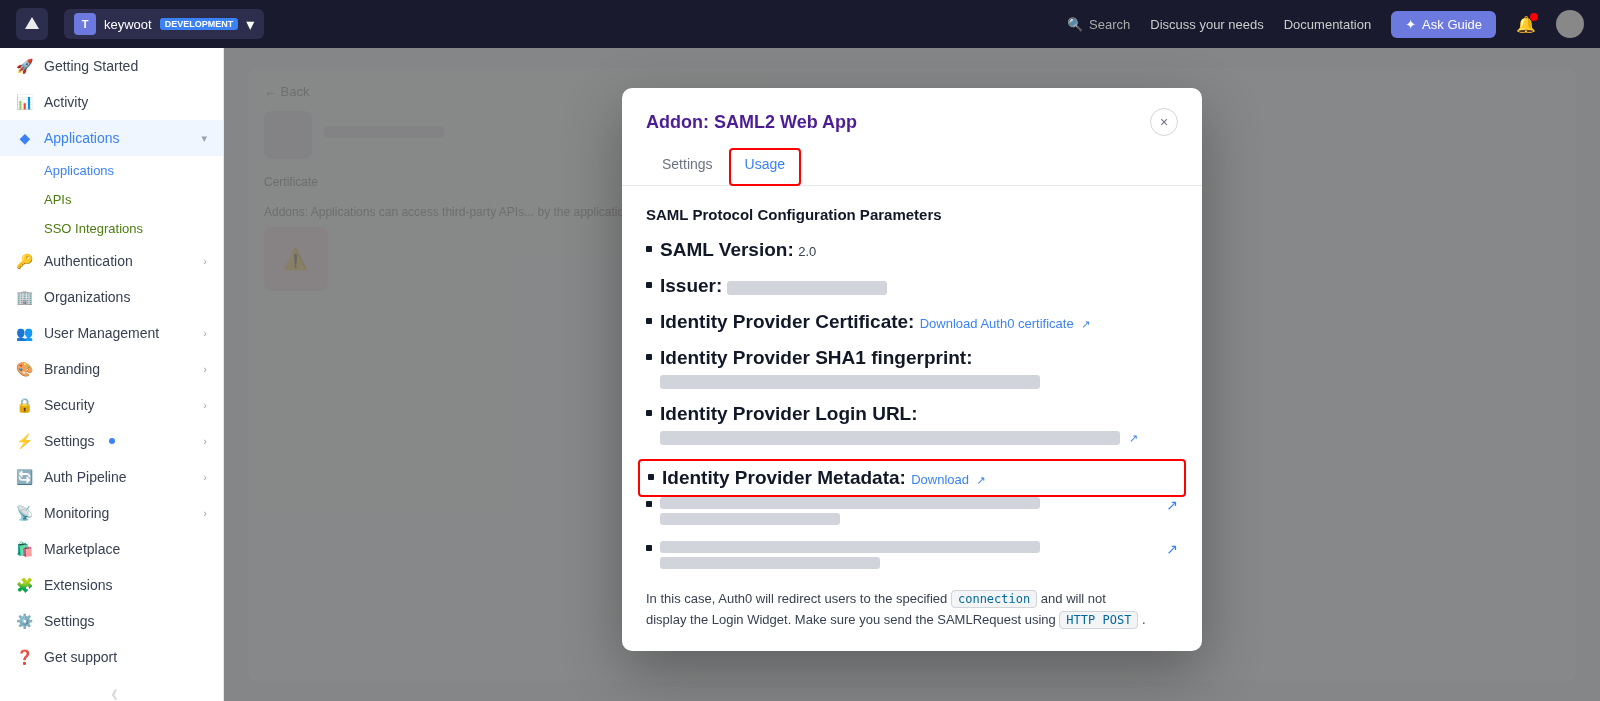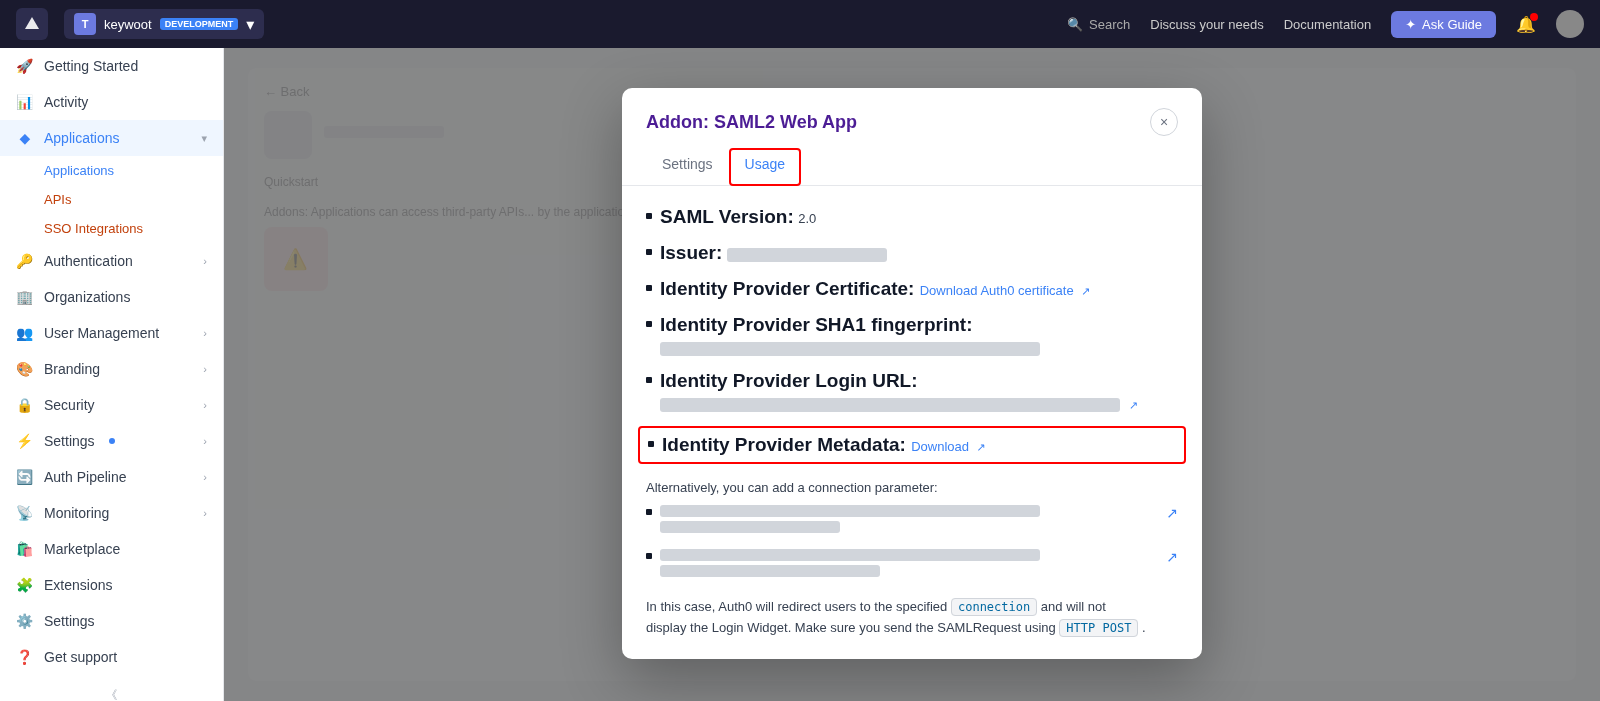--- a/index.html
+++ b/index.html
@@ -104,21 +104,21 @@
       cursor: pointer;
       gap: 10px;
     }
     .sidebar-item.active { color: #3b82f6; background: #eff6ff; }
     .sidebar-item .icon { width: 18px; height: 18px; display: flex; align-items: center; justify-content: center; font-size: 14px; flex-shrink: 0; }
     .sidebar-item .chevron { margin-left: auto; font-size: 11px; color: #9ca3af; }
     .sidebar-item .dot { width: 6px; height: 6px; background: #3b82f6; border-radius: 50%; margin-left: 4px; }
     .sidebar-sub-item {
       padding: 7px 16px 7px 44px;
       font-size: 13px;
-      color: #c2410c;
+      color: #4d7c0f;
       cursor: pointer;
     }
     .sidebar-sub-item.active { color: #3b82f6; }
 
     
     .main {
       flex: 1;
       background: #f3f4f6;
       position: relative;
       overflow: hidden;
@@ -439,21 +439,21 @@
     <div class="main-content-bg">
       <div class="bg-content">
 
         <div style="font-size:13px;color:#666;margin-bottom:12px;">← Back</div>
         <div style="display:flex;gap:12px;align-items:center;margin-bottom:16px;">
           <div style="width:48px;height:48px;background:#e5e7eb;border-radius:8px;"></div>
           <div>
               <div style="width:120px;height:12px;background:#e5e7eb;border-radius:3px;margin-bottom:6px;"></div>
             </div>
         </div>
-        <div style="font-size:12px;color:#666;margin-bottom:16px;">Quickstart</div>
+        <div style="font-size:12px;color:#666;margin-bottom:16px;">Certificate</div>
         <div style="font-size:12px;color:#666;margin-bottom:8px;">Addons: Applications can access third-party APIs... by the application, which Auth0 generates</div>
         <div style="width:64px;height:64px;background:#fee2e2;border-radius:8px;display:flex;align-items:center;justify-content:center;font-size:20px;">⚠️</div>
       </div>
     </div>
 
     <div class="overlay"></div>
 
     <div class="modal">
 
       <div class="modal-header">
@@ -467,20 +467,21 @@
         </div>
         <div style="display:flex;">
           <div class="modal-tab active" style="border: 2px solid red; border-bottom: 2px solid red; border-radius: 4px; padding: 6px 14px 10px; margin-bottom: -1px;">
             <span>Usage</span>
           </div>
         </div>
       </div>
 
       <div class="modal-body">
 
+        <div class="modal-section-title">SAML Protocol Configuration Parameters</div>
 
         <ul class="param-list">
 
           <li class="param-item">
             <span class="param-bullet"></span>
             <div class="param-content">
               <span class="param-label">SAML Version:</span>
               <span class="param-value"> 2.0</span>
             </div>
           </li>
@@ -525,21 +526,20 @@
             <span class="param-bullet"></span>
             <div class="param-content">
               <span class="param-label">Identity Provider Metadata: </span>
               <a class="param-link">Download</a>
               <span class="external-icon">↗</span>
             </div>
           </li>
 
         </ul>
 
-        <p class="alt-text">Alternatively, you can add a connection parameter:</p>
 
         <div class="connection-url-block">
           <span class="param-bullet" style="margin-top:4px;"></span>
           <div class="connection-url-content">
             <div class="url-blurred-line" style="width:380px;"></div>
             <div class="url-blurred-line" style="width:180px;"></div>
           </div>
           <span class="external-icon" style="color:#3b82f6;font-size:14px;">↗</span>
         </div>
 

